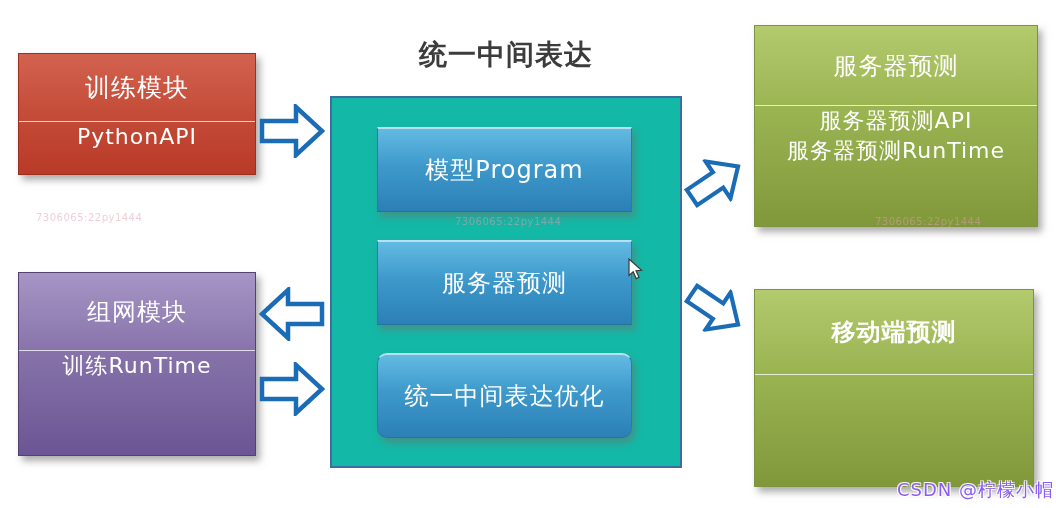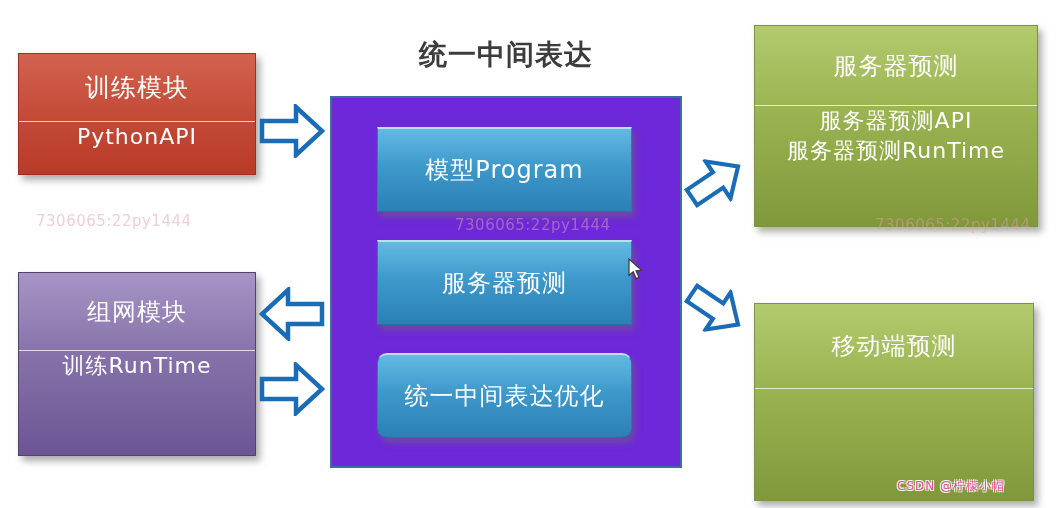--- a/index.html
+++ b/index.html
@@ -44,61 +44,61 @@
   .box-training .m-title { height: 77px; font-size: 24px; }
 
   
   .box-green {
     background: linear-gradient(180deg, #b3ca6d 0%, #9cb553 40%, #80983a 100%);
     border: 1px solid #7c9340;
     margin-top: 15px;
   }
   .box-server { left: 754px; top: 10px; width: 284px; height: 202px; }
   .box-server .m-title { height: 79px; font-size: 24px; }
-  .box-mobile { left: 754px; top: 288px; width: 280px; height: 198px; }
+  .box-mobile { left: 754px; top: 274px; width: 280px; height: 198px; font-weight: bold; }
   .box-mobile .m-title { height: 84px; font-size: 24px; }
 
   
   .diagram-title {
     position: absolute; left: 320px; top: 36px; width: 372px;
     text-align: center; font-size: 28px; font-weight: 600; color: #3c3c3c;
     letter-spacing: 1px;
   }
   .pipeline-container {
     position: absolute; left: 330px; top: 96px; width: 352px; height: 372px;
-    border: 2px solid #3c6f9f; background: #6d28d9;
+    border: 2px solid #3c6f9f; background: #14b8a6;
   }
   .pipe-box {
     position: absolute; left: 45px; width: 255px; height: 85px;
     display: flex; align-items: center; justify-content: center;
     color: #ffffff; font-size: 24px; letter-spacing: 1px;
     background: linear-gradient(180deg, #63bae2 0%, #3e99cb 45%, #2b80b5 100%);
     border-top: 2px solid #b9e0f1;
     border-left: 1px solid #2a7ab0; border-right: 1px solid #2a7ab0; border-bottom: 1px solid #26729f;
     box-shadow: 3px 5px 7px rgba(110,110,110,0.5);
   }
   .pipe-1 { top: 29px; }
   .pipe-2 { top: 142px; }
   .pipe-3 { top: 255px; border-radius: 10px; }
 
   
   .arrow { position: absolute; }
   .arrow svg { display: block; }
 
   
   .wm-code {
-    position: absolute; font-size: 15px; color: rgba(224,160,173,0.5);
+    position: absolute; font-size: 10px; color: rgba(224,160,173,0.5);
     letter-spacing: 0.5px; white-space: nowrap;
   }
   .wm-code-1 { left: 36px;  top: 212px; }
   .wm-code-2 { left: 455px; top: 216px; }
   .wm-code-3 { left: 875px; top: 216px; }
   .wm-csdn {
     position: absolute; left: 897px; top: 478px;
-    font-size: 12px; color: #ec4899; white-space: nowrap; letter-spacing: 1px;
+    font-size: 18px; color: #8b5cf6; white-space: nowrap; letter-spacing: 1px;
     text-shadow: 1px 1px 0 rgba(255,255,255,0.85), -1px -1px 0 rgba(255,255,255,0.85),
                  1px -1px 0 rgba(255,255,255,0.85), -1px 1px 0 rgba(255,255,255,0.85);
   }
 
   .cursor { position: absolute; left: 628px; top: 258px; }
 </style>
 </head>
 <body>
 
 <div class="stage">

